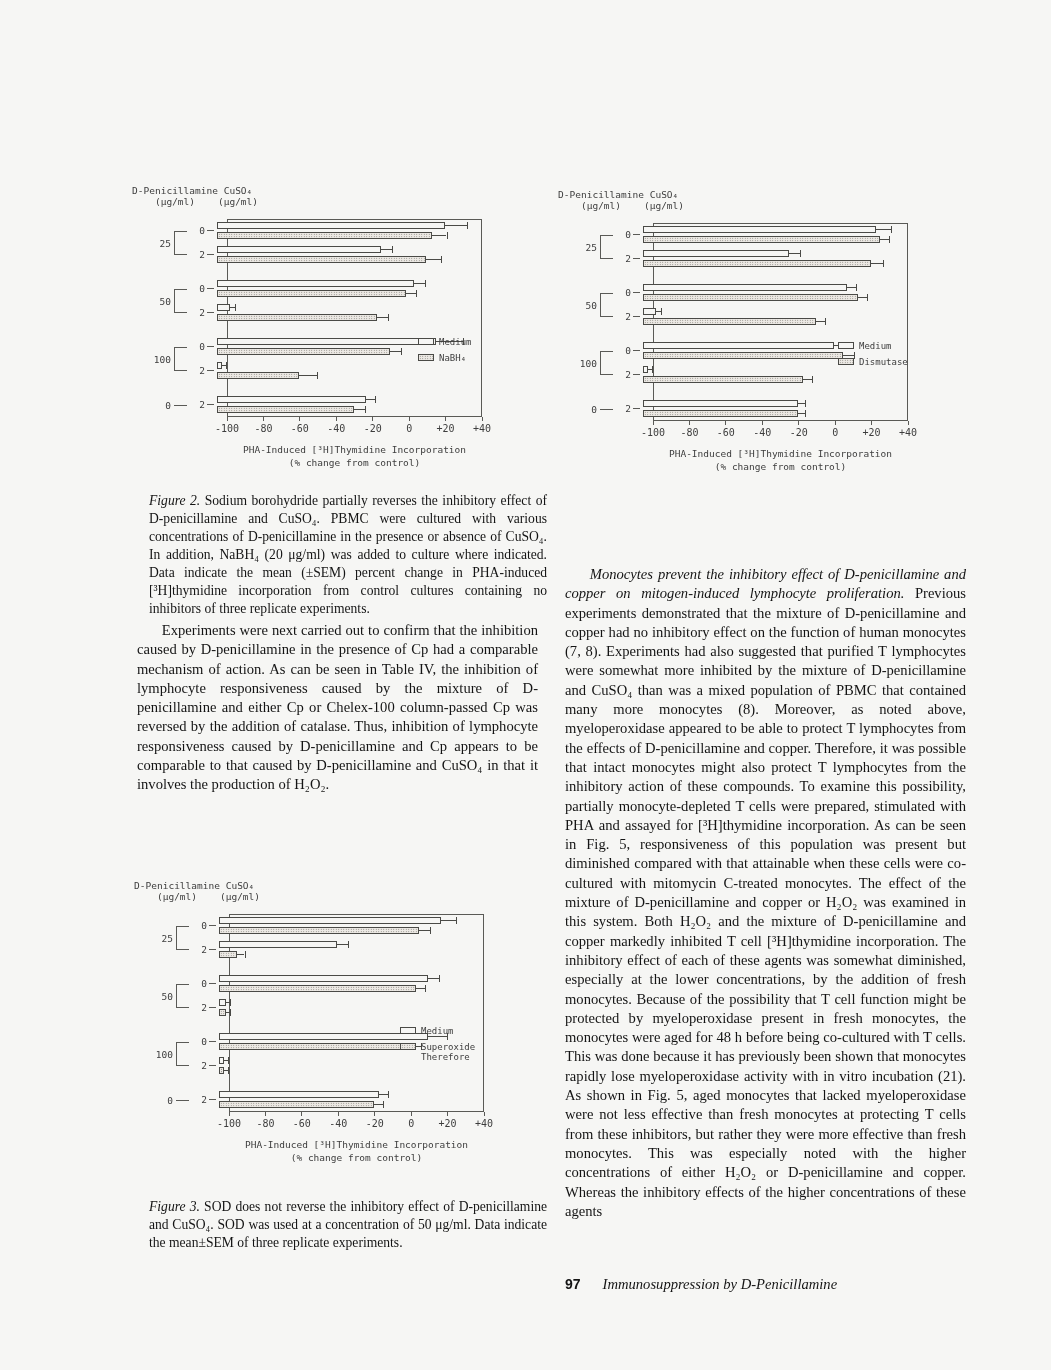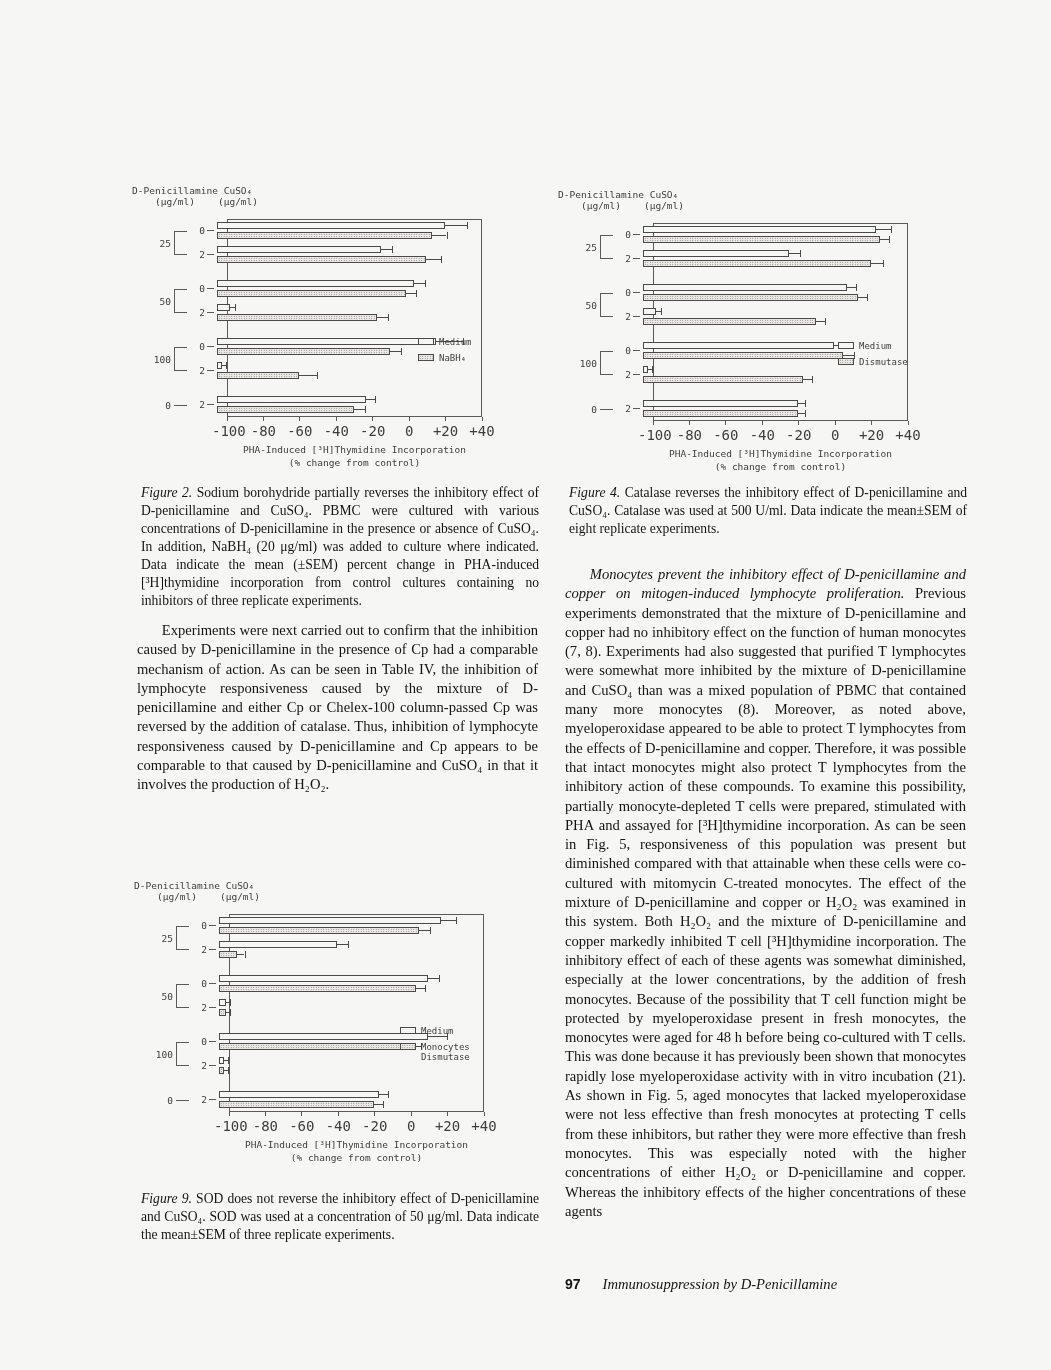--- a/index.html
+++ b/index.html
@@ -4,21 +4,21 @@
 <style>
   html,body{margin:0;padding:0;background:#e9e9e7;}
   .page{position:relative;width:1051px;height:1370px;background:#f6f6f4;margin:0 auto;
         font-family:"Liberation Serif","DejaVu Serif",serif;color:#141414;overflow:hidden;}
   .abs{position:absolute;}
   
   .bodycol p{margin:0;font-size:14.6px;line-height:19.3px;text-align:justify;}
   .indent{text-indent:1.7em;}
   .ital{font-style:italic;}
   
-  .caption{margin:4px;font-size:13.6px;line-height:18px;text-align:justify;}
+  .caption{margin:12px;font-size:13.6px;line-height:18px;text-align:justify;}
   .cap-label{font-style:italic;}
   
   .footer{display:flex;gap:22px;align-items:baseline;}
   .pagenum{font-family:"Liberation Sans","DejaVu Sans",sans-serif;font-weight:bold;font-size:14px;}
   .runhead{font-style:italic;font-size:14.6px;}
   
   .chart{width:345px;font-family:"DejaVu Sans Mono",monospace;color:#3d3d3d;}
   .ch-head{position:relative;height:36px;font-size:9.5px;line-height:11px;}
   .ch-ax1{position:absolute;left:-6px;top:2px;width:88px;text-align:center;}
   .ch-ax2{position:absolute;left:72px;top:2px;width:58px;text-align:center;}
@@ -42,21 +42,21 @@
       background-image:radial-gradient(#77746e 0.55px,transparent 0.7px);
       background-size:2.5px 2.5px;border:1px solid #4a4a46;}
   .ch-err{position:absolute;height:1px;background:#4a4a46;}
   .ch-cap{position:absolute;width:1px;height:7px;background:#4a4a46;}
   .ch-legend{position:absolute;display:flex;flex-direction:column;gap:6px;
              font-size:9px;line-height:10px;}
   .ch-lentry{display:flex;gap:5px;align-items:flex-start;}
   .ch-lswatch{width:16px;height:7px;flex:0 0 auto;margin-top:1px;box-sizing:border-box;}
   .ch-axis{position:relative;height:22px;}
   .ch-axtick{position:absolute;top:0;width:1px;height:4px;background:#5a5a56;}
-  .ch-axlabel{position:absolute;top:6px;width:30px;text-align:center;font-size:14px;}
+  .ch-axlabel{position:absolute;top:6px;width:30px;text-align:center;font-size:10px;}
   .ch-xlabel{text-align:center;font-size:9.5px;line-height:13px;margin-top:4px;}
 </style>
 </head>
 <body>
 
 <div class="page">
 
   <div class="abs" style="left:137px;top:183px;">
       <div class="chart">
         <div class="ch-head">
@@ -396,21 +396,20 @@
         </div>
         <div class="ch-xlabel" style="margin-left: 90px; width: 255px;">
           <div class="ch-xlabel-line1">PHA-Induced [³H]Thymidine Incorporation</div>
           <div class="ch-xlabel-line2">(% change from control)</div>
         </div>
       </div>
     </div>
 
   <p class="caption abs" style="left:137px;top:480px;width:398px;"><span class="cap-label">Figure 2.</span><span> Sodium borohydride partially reverses the inhibitory effect of D-penicillamine and CuSO₄. PBMC were cultured with various concentrations of D-penicillamine in the presence or absence of CuSO₄. In addition, NaBH₄ (20 μg/ml) was added to culture where indicated. Data indicate the mean (±SEM) percent change in PHA-induced [³H]thymidine incorporation from control cultures containing no inhibitors of three replicate experiments.</span></p>
 
-  <p class="caption abs" style="left:565px;top:480px;width:398px;"><span class="cap-label">Figure 4.</span><span> Catalase reverses the inhibitory effect of D-penicillamine and CuSO₄. Catalase was used at 500 U/ml. Data indicate the mean±SEM of eight replicate experiments.</span></p>
 
   <div class="bodycol abs" style="left:137px;top:621px;width:401px;">
     <p class="indent">Experiments were next carried out to confirm that the inhibition caused by D-penicillamine in the presence of Cp had a comparable mechanism of action. As can be seen in Table IV, the inhibition of lymphocyte responsiveness caused by the mixture of D-penicillamine and either Cp or Chelex-100 column-passed Cp was reversed by the addition of catalase. Thus, inhibition of lymphocyte responsiveness caused by D-penicillamine and Cp appears to be comparable to that caused by D-penicillamine and CuSO₄ in that it involves the production of H₂O₂.</p>
   </div>
 
   <div class="abs" style="left:139px;top:878px;">
       <div class="chart">
         <div class="ch-head">
           <div class="ch-ax1">
             <div class="ch-axline">D-Penicillamine</div>
@@ -545,21 +544,21 @@
               </div>
             </div>
           </div>
           <div class="ch-legend" style="top: 112px; left: 261px; width: 84px;">
             <div class="ch-lentry">
               <div class="ch-lswatch open"></div>
               <div class="ch-llabel">Medium</div>
             </div>
             <div class="ch-lentry">
               <div class="ch-lswatch fill"></div>
-              <div class="ch-llabel">Monocytes Dismutase</div>
+              <div class="ch-llabel">Superoxide Therefore</div>
             </div>
           </div>
         </div>
         <div class="ch-axis" style="margin-left: 90px; width: 255px;">
           <div class="ch-axtick" style="left: -0.5px;"></div>
           <div class="ch-axlabel" style="left: -15px;">-100</div>
           <div class="ch-axtick" style="left: 35.9286px;"></div>
           <div class="ch-axlabel" style="left: 21.4286px;">-80</div>
           <div class="ch-axtick" style="left: 72.3571px;"></div>
           <div class="ch-axlabel" style="left: 57.8571px;">-60</div>
@@ -574,21 +573,21 @@
           <div class="ch-axtick" style="left: 254.5px;"></div>
           <div class="ch-axlabel" style="left: 240px;">+40</div>
         </div>
         <div class="ch-xlabel" style="margin-left: 90px; width: 255px;">
           <div class="ch-xlabel-line1">PHA-Induced [³H]Thymidine Incorporation</div>
           <div class="ch-xlabel-line2">(% change from control)</div>
         </div>
       </div>
     </div>
 
-  <p class="caption abs" style="left:137px;top:1186px;width:398px;"><span class="cap-label">Figure 9.</span><span> SOD does not reverse the inhibitory effect of D-penicillamine and CuSO₄. SOD was used at a concentration of 50 μg/ml. Data indicate the mean±SEM of three replicate experiments.</span></p>
+  <p class="caption abs" style="left:137px;top:1186px;width:398px;"><span class="cap-label">Figure 3.</span><span> SOD does not reverse the inhibitory effect of D-penicillamine and CuSO₄. SOD was used at a concentration of 50 μg/ml. Data indicate the mean±SEM of three replicate experiments.</span></p>
 
   <div class="bodycol abs" style="left:565px;top:565px;width:401px;">
     <p class="indent"><span class="ital">Monocytes prevent the inhibitory effect of D-penicillamine and copper on mitogen-induced lymphocyte proliferation.</span><span> Previous experiments demonstrated that the mixture of D-penicillamine and copper had no inhibitory effect on the function of human monocytes (7, 8). Experiments had also suggested that purified T lymphocytes were somewhat more inhibited by the mixture of D-penicillamine and CuSO₄ than was a mixed population of PBMC that contained many more monocytes (8). Moreover, as noted above, myeloperoxidase appeared to be able to protect T lymphocytes from the effects of D-penicillamine and copper. Therefore, it was possible that intact monocytes might also protect T lymphocytes from the inhibitory action of these compounds. To examine this possibility, partially monocyte-depleted T cells were prepared, stimulated with PHA and assayed for [³H]thymidine incorporation. As can be seen in Fig. 5, responsiveness of this population was present but diminished compared with that attainable when these cells were co-cultured with mitomycin C-treated monocytes. The effect of the mixture of D-penicillamine and copper or H₂O₂ was examined in this system. Both H₂O₂ and the mixture of D-penicillamine and copper markedly inhibited T cell [³H]thymidine incorporation. The inhibitory effect of each of these agents was somewhat diminished, especially at the lower concentrations, by the addition of fresh monocytes. Because of the possibility that T cell function might be protected by myeloperoxidase present in fresh monocytes, the monocytes were aged for 48 h before being co-cultured with T cells. This was done because it has previously been shown that monocytes rapidly lose myeloperoxidase activity with in vitro incubation (21). As shown in Fig. 5, aged monocytes that lacked myeloperoxidase were not less effective than fresh monocytes at protecting T cells from these inhibitors, but rather they were more effective than fresh monocytes. This was especially noted with the higher concentrations of either H₂O₂ or D-penicillamine and copper. Whereas the inhibitory effects of the higher concentrations of these agents</span></p>
   </div>
 
   <div class="footer abs" style="left:565px;top:1276px;">
     <span class="pagenum">97</span>
     <span class="runhead">Immunosuppression by D-Penicillamine</span>
   </div>
 

